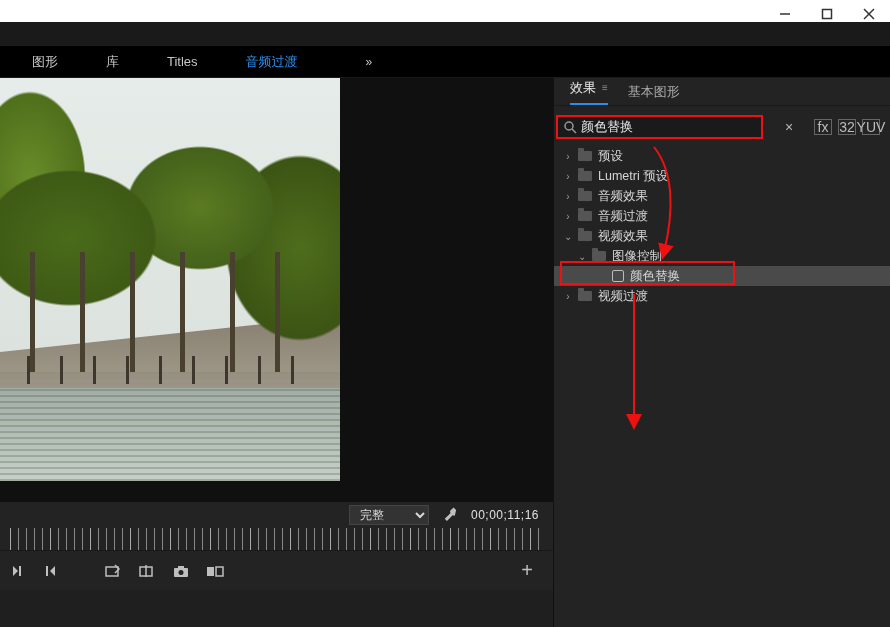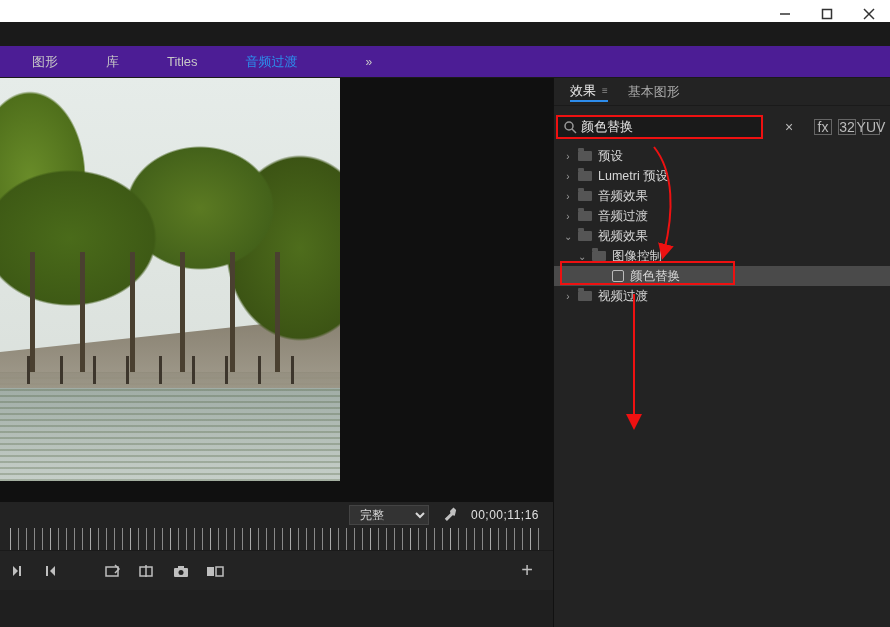--- a/index.html
+++ b/index.html
@@ -4,21 +4,21 @@
 <style>
   * { box-sizing: border-box; margin: 0; padding: 0; font-family: "Microsoft YaHei", Arial, sans-serif; }
   body { background: #fff; width: 890px; height: 627px; overflow: hidden; position: relative; }
 
   .window-controls { position: absolute; top: 0; right: 0; height: 28px; width: 130px; display: flex; justify-content: flex-end; align-items: center; gap: 28px; padding-right: 14px; z-index: 50; }
   .win-btn { width: 14px; height: 14px; display: flex; align-items: center; justify-content: center; cursor: pointer; }
 
   .app { position: absolute; top: 22px; left: 0; width: 890px; height: 605px; background: #232323; display: flex; flex-direction: column; }
   .title-gap { height: 24px; background: #1a1a1a; }
 
-  .tabbar { height: 32px; background: #4c1d95; display: flex; align-items: center; padding-left: 32px; font-size: 13px; color: #c7c7c7; border-bottom: 1px solid #1a1a1a; }
+  .tabbar { height: 32px; background: #000000; display: flex; align-items: center; padding-left: 32px; font-size: 13px; color: #c7c7c7; border-bottom: 1px solid #1a1a1a; }
   .tabbar .tab { margin-right: 48px; cursor: pointer; }
   .tabbar .tab.active { color: #2d8ceb; }
   .tabbar .moretabs { margin-left: 20px; color: #c7c7c7; font-size: 12px; cursor: pointer; }
 
   .split { flex: 1; display: flex; }
   .left { width: 553px; background: #1f1f1f; display: flex; flex-direction: column; position: relative; }
   .right { flex: 1; background: #232323; display: flex; flex-direction: column; border-left: 1px solid #111; }
 
   .monitor-area { height: 424px; background: #101010; position: relative; overflow: hidden; }
   .monitor-img { position: absolute; top: 0; left: 0; width: 340px; height: 403px; }
@@ -55,21 +55,21 @@
   .ruler-ticks::after{content:"";position:absolute;inset:0;background:
      repeating-linear-gradient(90deg,#aaa 0 1px, transparent 1px 40px); }
 
   .toolbar { height: 40px; background:#232323; border-top:1px solid #1a1a1a; display:flex; align-items:center; padding:0 8px; gap:16px; color:#bfbfbf; position: relative;}
   .tool-ico { width:18px; height:16px; display:flex; align-items:center; justify-content:center; cursor:pointer; }
   .plus { position:absolute; right:20px; color:#bfbfbf; font-size:20px; cursor:pointer; }
 
   
   .panel-tabs { height: 28px; display:flex; align-items:center; gap:20px; padding:0 16px; font-size:13px; color:#aaa; border-bottom:1px solid #1a1a1a; }
   .panel-tabs .ptab { cursor:pointer; display:flex; align-items:center; gap:6px;}
-  .panel-tabs .ptab.active { color:#eaeaea; border-bottom:2px solid #2d8ceb; padding-bottom:0;}
+  .panel-tabs .ptab.active { color:#eaeaea; border-bottom:2px solid #2d8ceb; padding-bottom:6px;}
   .hamb{font-size:10px;color:#888;}
 
   .search-row { height:34px; display:flex; align-items:center; padding:0 10px; gap:8px; position:relative; margin-top: 4px;}
   .searchbox { flex:0 0 166px; height:24px; display:flex; align-items:center; background:#1a1a1a; border:2px solid #e11; position:relative; left: -8px; padding-right: 4px;}
   .searchbox svg{margin:0 4px 0 6px;}
   .searchbox input{flex:1; background:transparent; border:0; outline:0; color:#e5e5e5; font-size:13px;}
   .sx { color:#bbb; font-size:14px; cursor:pointer; margin-left:6px;}
   .badge-row { display:flex; gap:6px; margin-left:auto;}
   .badge{width:18px;height:16px;border:1px solid #666;display:flex;align-items:center;justify-content:center;font-size:14px;color:#bbb;cursor:pointer;}
   

